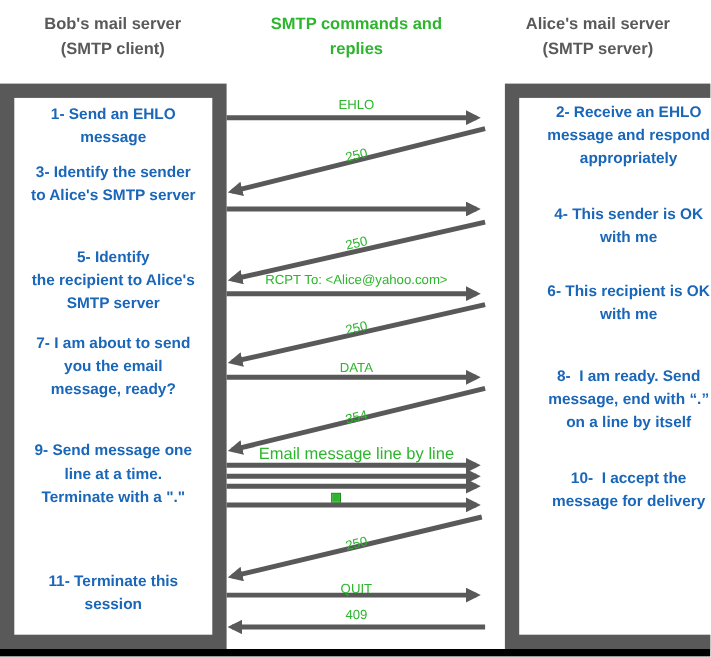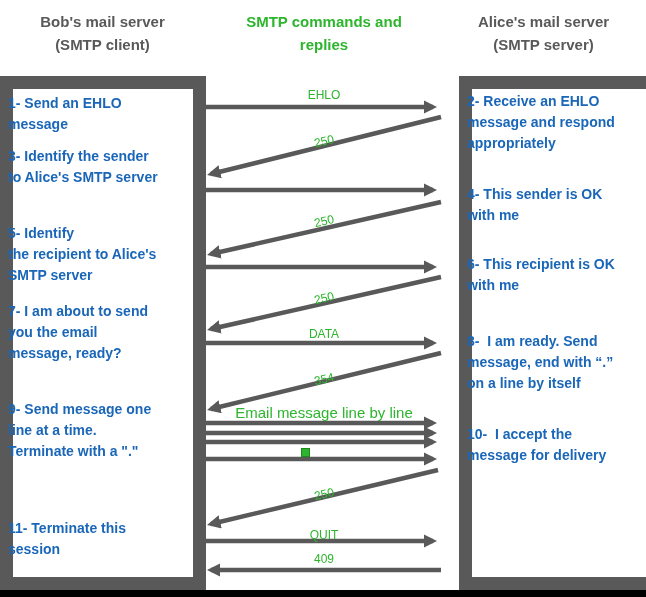--- a/index.html
+++ b/index.html
@@ -16,21 +16,21 @@
   .hdr-client { left:0; width:205px; }
   .hdr-center { left:205px; width:238px; }
   .hdr-server { left:441px; width:205px; }
   .box {
     position:absolute; top:76px; height:514px; box-sizing:border-box;
     border:13px solid #595959; background:#ffffff;
   }
   .box-client { left:0; width:206px; }
   .box-server { left:443px; width:225px;margin-left:16px; }
   .step {
-    position:absolute; left:-5px; width:calc(100% + 10px); 
+    position:absolute; left:-5px; width:calc(100% + 10px); text-align:center;
     font-weight:bold; font-size:14px; line-height:21px; color:#1a66b8;
     white-space:pre;
   }
   .msg-label {
     position:absolute; left:205px; width:238px; text-align:center;
     font-weight:normal; font-size:12px; color:#2db52d; white-space:pre;
   }
   .msg-label.small { font-size:15px; }
   .rot span { display:inline-block; transform:rotate(-13deg); }
   .dot-square {
@@ -106,20 +106,21 @@
     <div class="step" style="top:242px">8-  I am ready. Send
 message, end with “.”
 on a line by itself</div>
     <div class="step" style="top:335px">10-  I accept the
 message for delivery</div>
   </div>
 
   <div class="msg-label" style="top:88px">EHLO</div>
   <div class="msg-label rot" style="top:134px"><span>250</span></div>
   <div class="msg-label rot" style="top:214px"><span>250</span></div>
+  <div class="msg-label" style="top:247px">RCPT To: &lt;Alice@yahoo.com&gt;</div>
   <div class="msg-label rot" style="top:291px"><span>250</span></div>
   <div class="msg-label" style="top:327px">DATA</div>
   <div class="msg-label rot" style="top:372px"><span>354</span></div>
   <div class="msg-label small" style="top:404px">Email message line by line</div>
   <div class="dot-square"></div>
   <div class="msg-label rot" style="top:487px"><span>250</span></div>
   <div class="msg-label" style="top:528px">QUIT</div>
   <div class="msg-label" style="top:552px">409</div>
 
   <div class="bottom-bar"></div>

